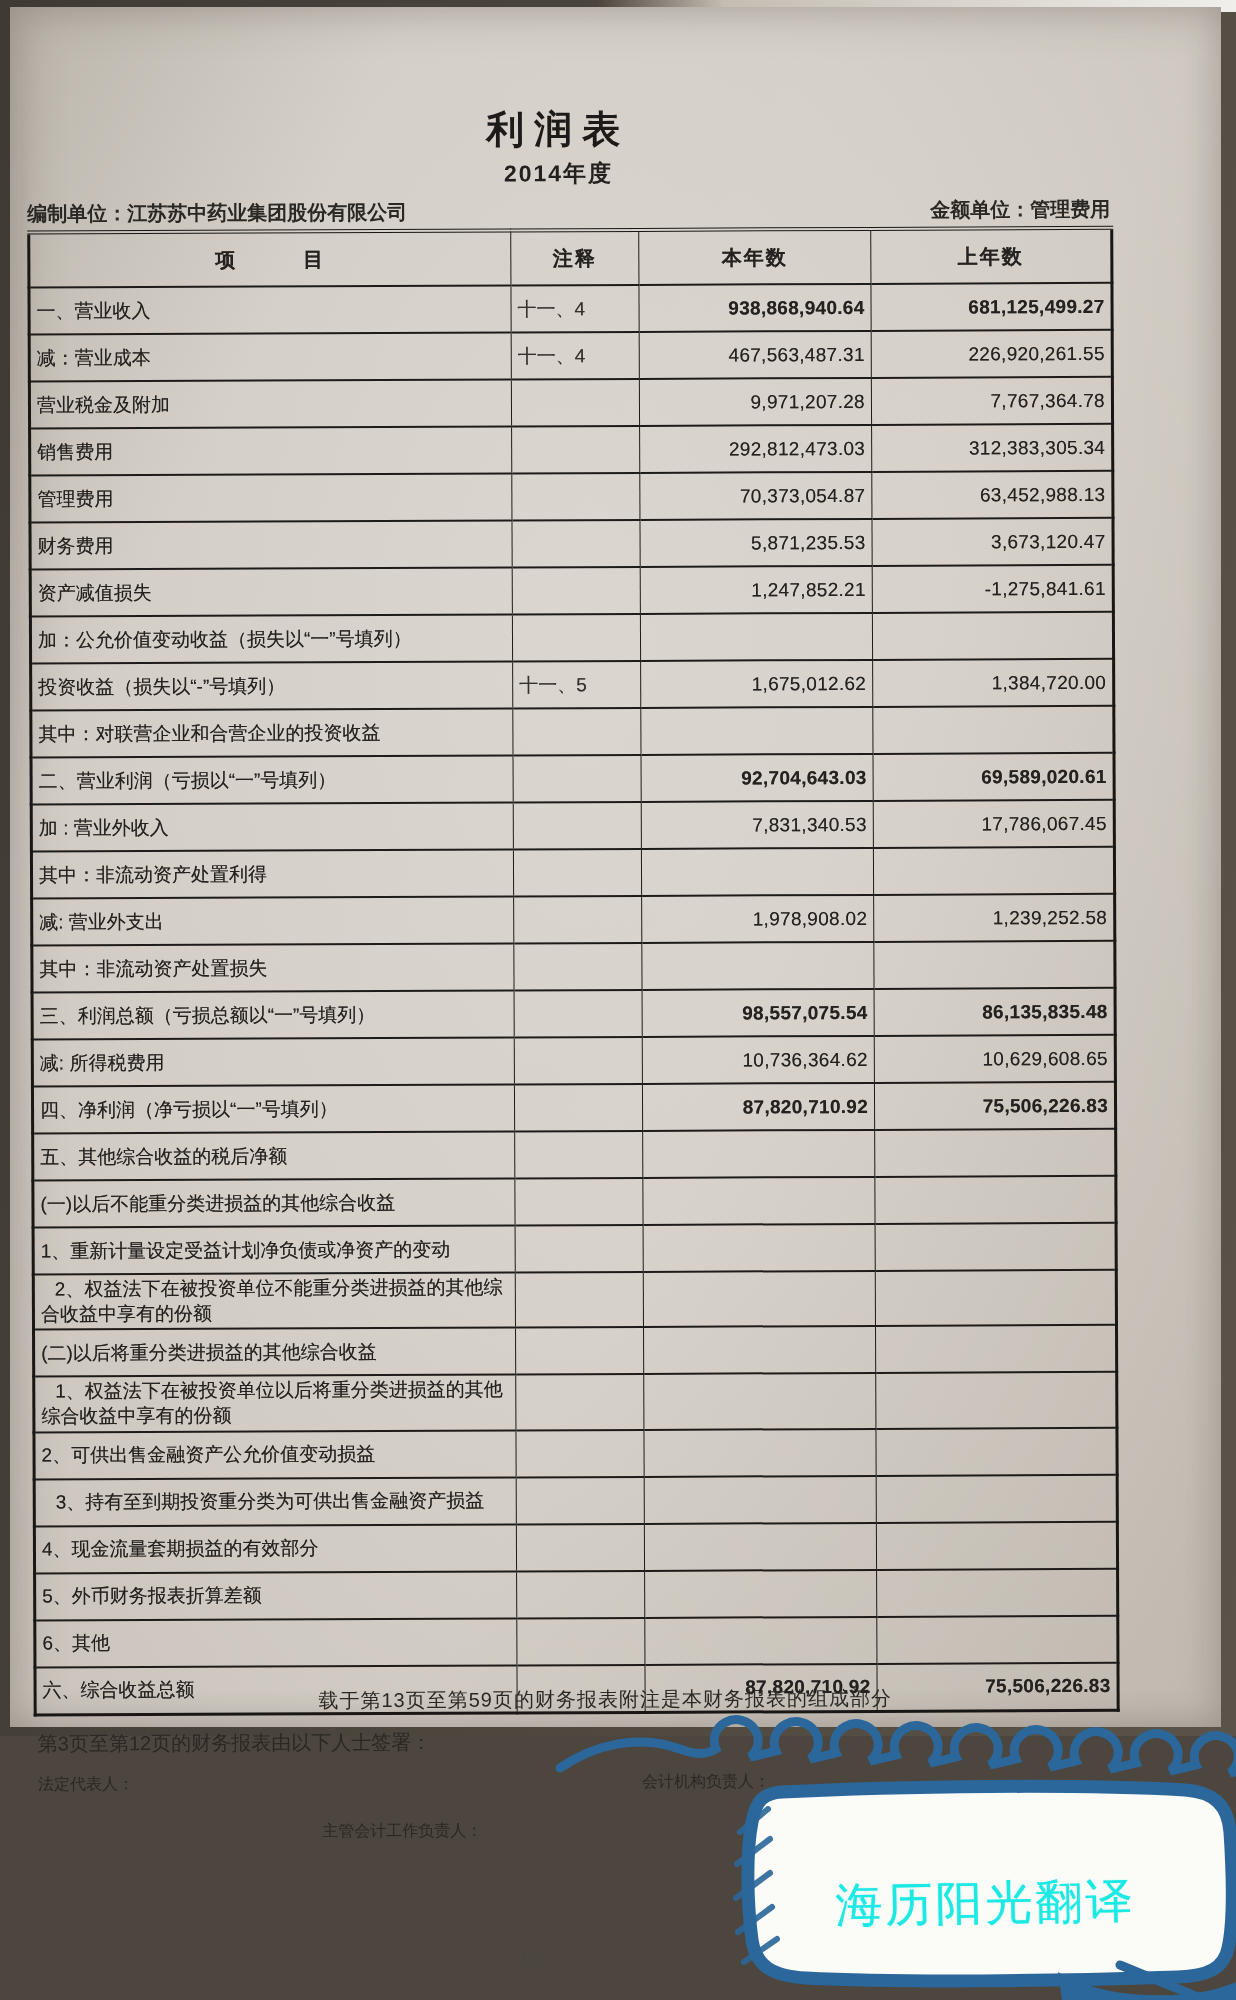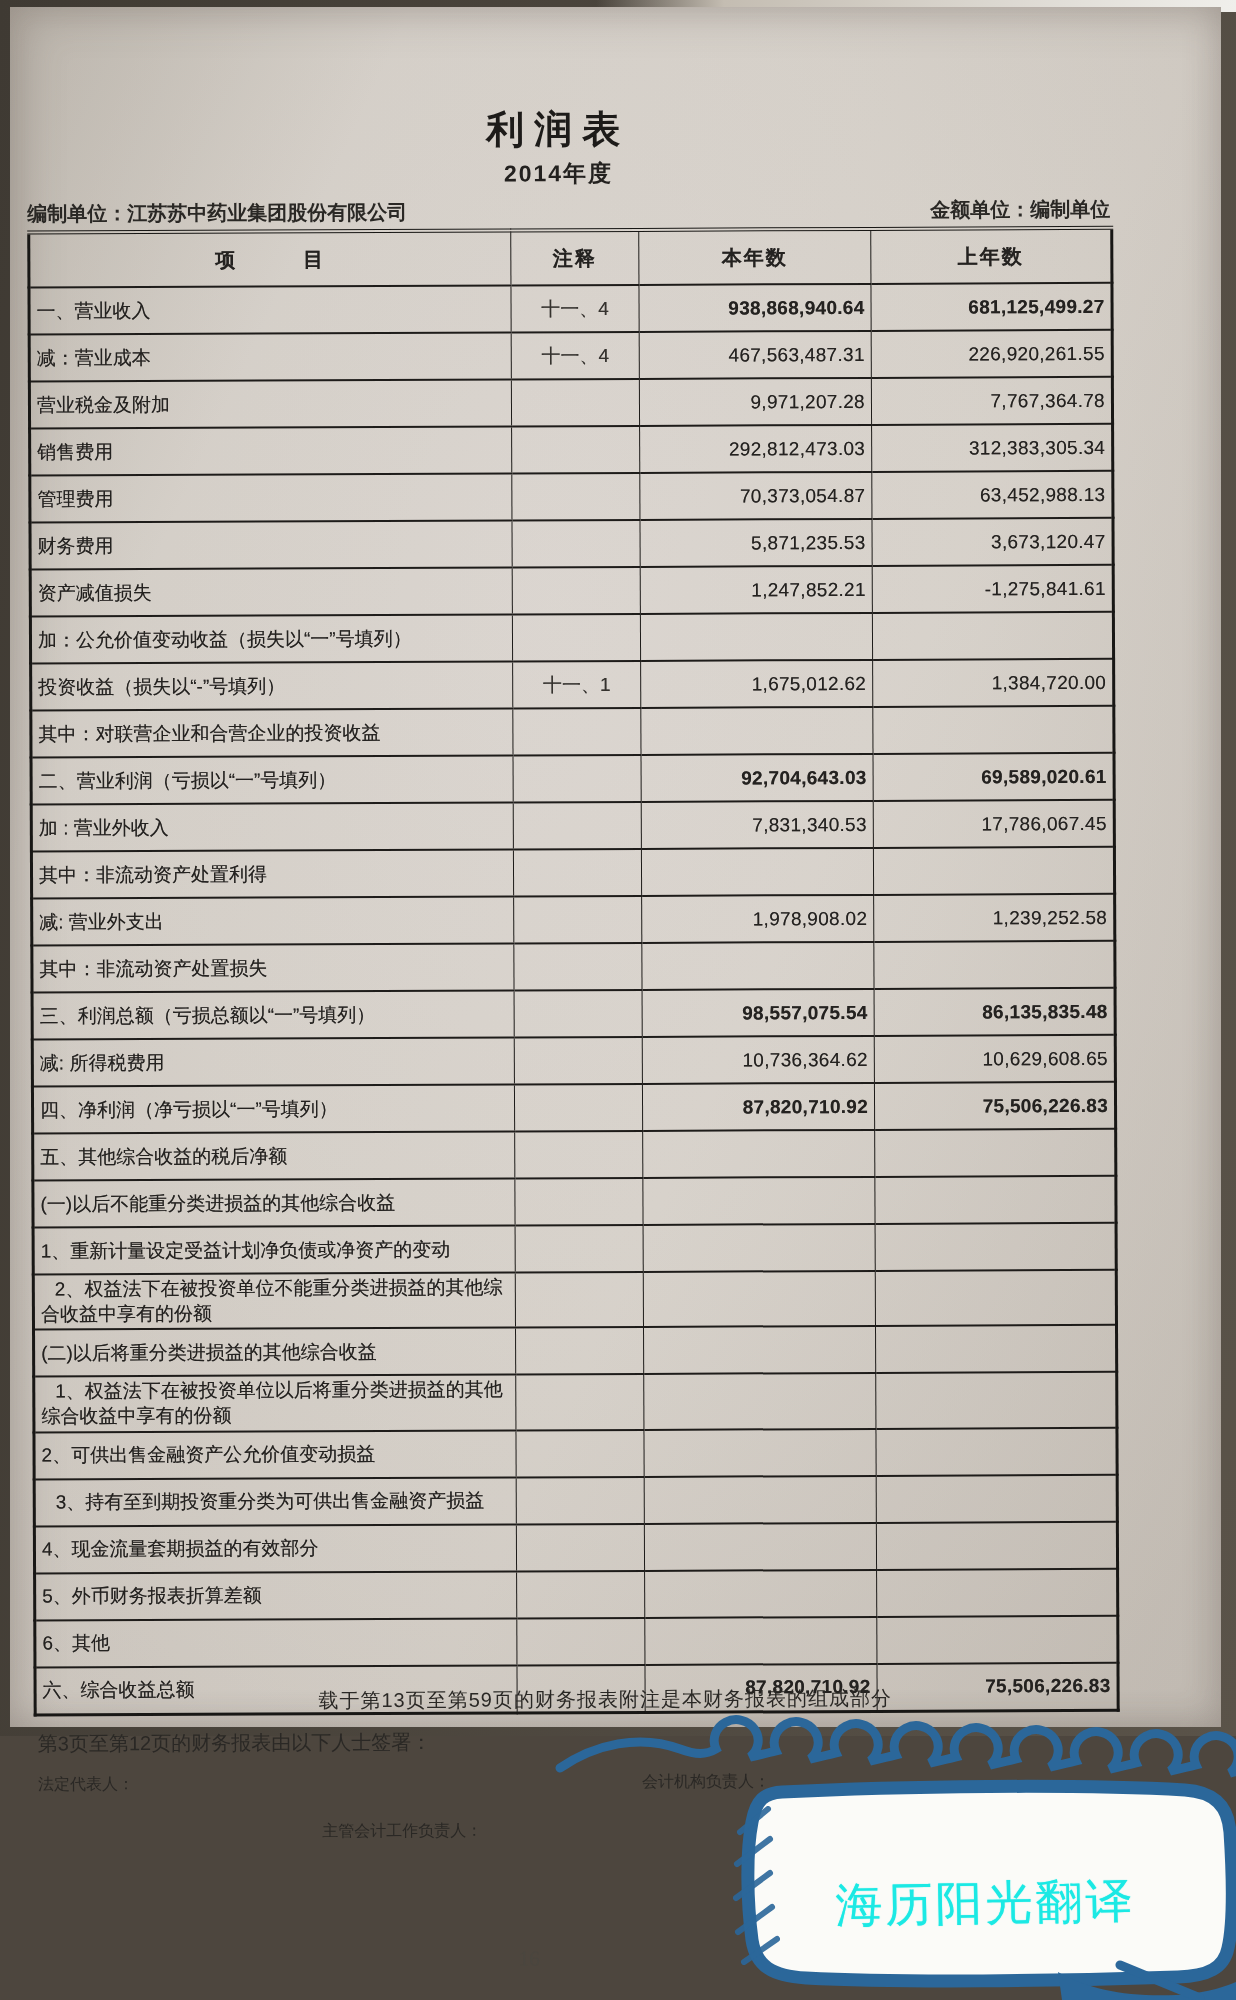--- a/index.html
+++ b/index.html
@@ -24,21 +24,21 @@
      justify-content:space-between;font-size:20px;font-weight:bold;color:#2a2825;}
 
   .tbl{position:absolute;left:30px;top:228px;width:1083px;border-collapse:collapse;
      table-layout:fixed;font-size:19px;color:#242220;
      border:3px solid #181715;border-top:4px double #181715;}
   .tbl th,.tbl td{border:2px solid #1e1c1a;border-left-width:1.4px;border-right-width:1.4px;
      padding:2px 6px;text-shadow:0 0 .5px rgba(40,38,36,.6);}
   .tbl th{height:48px;font-size:20px;font-weight:bold;text-align:center;letter-spacing:2px;}
   .tbl td{height:41px;}
   .c-item{text-align:left;}
-  .c-note{text-align:center;color:#35322e;}
+  .c-note{text-align:left;color:#35322e;}
   .c-num{text-align:right;padding-right:10px;font-size:19px;letter-spacing:.3px;}
   .b{font-weight:bold;}
   .ind0{padding-left:13px;}
   .ind05{padding-left:18px;}
   .ind1{padding-left:36px;}
   .ind2{padding-left:66px;}
   .wrapline{padding-left:6px;text-indent:14px;line-height:1.3;}
 
   .notes-line{position:absolute;left:90px;width:1023px;top:1686px;text-align:center;
      font-size:20px;color:#2a2825;letter-spacing:1px;}
@@ -58,21 +58,21 @@
 
 <div class="photo">
   <div class="bed-strip"></div>
   <div class="paper"></div>
 
   <div class="content">
     <div class="title">利润表</div>
     <div class="period">2014年度</div>
     <div class="meta">
       <span>编制单位：江苏苏中药业集团股份有限公司</span>
-      <span>金额单位：编制单位</span>
+      <span>金额单位：管理费用</span>
     </div>
 
     <table class="tbl">
       <colgroup>
           <col style="width:482px">
           <col style="width:128px">
           <col style="width:232px">
           <col style="width:241px">
         </colgroup>
       <thead>
@@ -127,21 +127,21 @@
             <td class="c-num">-1,275,841.61</td>
           </tr>
           <tr>
             <td class="c-item ind1">加：公允价值变动收益（损失以“一”号填列）</td>
             <td class="c-note"></td>
             <td class="c-num"></td>
             <td class="c-num"></td>
           </tr>
           <tr>
             <td class="c-item ind2">投资收益（损失以“-”号填列）</td>
-            <td class="c-note">十一、1</td>
+            <td class="c-note">十一、5</td>
             <td class="c-num">1,675,012.62</td>
             <td class="c-num">1,384,720.00</td>
           </tr>
           <tr>
             <td class="c-item ind2">其中：对联营企业和合营企业的投资收益</td>
             <td class="c-note"></td>
             <td class="c-num"></td>
             <td class="c-num"></td>
           </tr>
           <tr>

